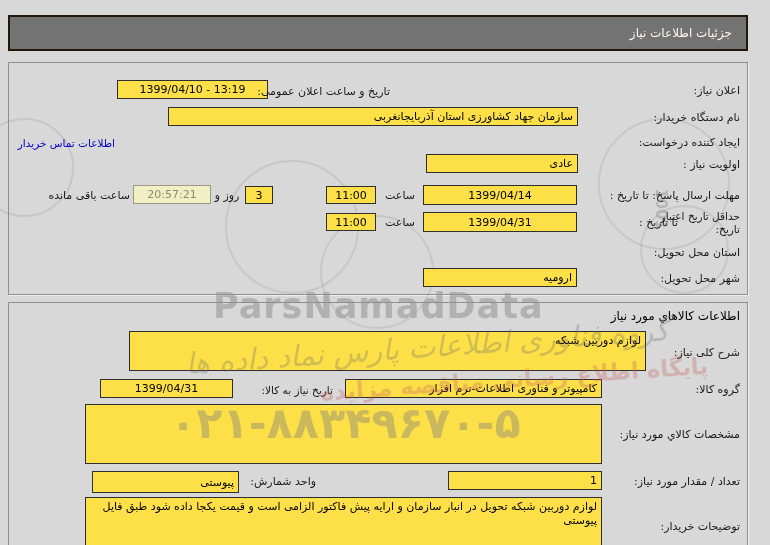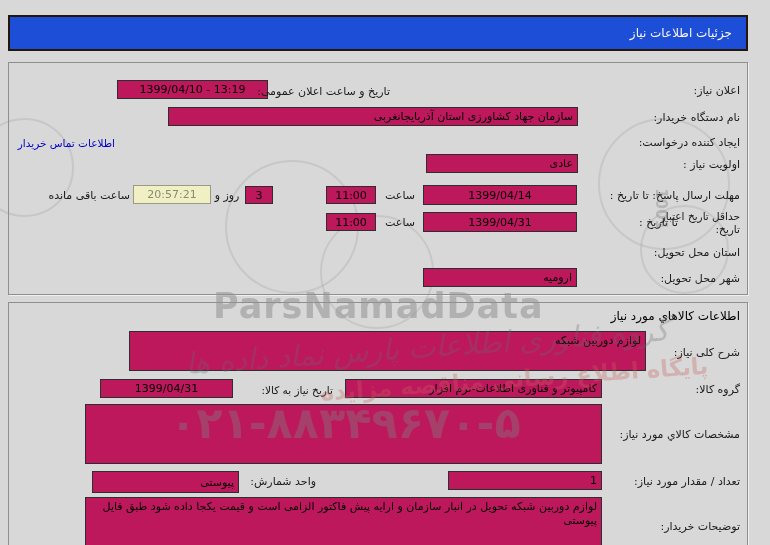--- a/index.html
+++ b/index.html
@@ -3,34 +3,34 @@
 <meta charset="utf-8">
 <style>
   html,body{margin:0;padding:0;background:#d8d8d8;}
   .page{
     position:relative;width:770px;height:545px;overflow:hidden;
     background:#d8d8d8;direction:rtl;
     font-family:"DejaVu Sans",sans-serif;color:#111;
   }
   .titlebar{
     position:absolute;left:8px;top:15px;width:740px;height:36px;
-    background:#1d4ed8;border:2px solid #241708;box-sizing:border-box;
+    background:#737373;border:2px solid #241708;box-sizing:border-box;
     display:flex;align-items:center;justify-content:flex-start;
     padding:0 14px;color:#fdf6ec;font-size:12px;
   }
   .panel{
     position:absolute;border:1px solid #8f8f8f;
     box-shadow:1px 1px 0 #efefef;background:transparent;
   }
   .lbl{
     position:absolute;font-size:11px;color:#1a1a1a;white-space:nowrap;z-index:3;
   }
   .lbl.small{font-size:10.5px;}
   .box{
-    position:absolute;background:#be185d;border:1px solid #2e2e2e;
+    position:absolute;background:#fde047;border:1px solid #2e2e2e;
     box-sizing:border-box;font-size:11px;color:#000;
     display:flex;align-items:center;padding:0 4px;
     overflow:hidden;white-space:nowrap;z-index:2;
   }
   .box.center{justify-content:center;}
   .box.top-right{align-items:flex-start;padding-top:2px;}
   .num{direction:ltr;unicode-bidi:isolate;}
   .countdown{
     background:#f0f0c4;border:1px solid #9a9a86;color:#8b8b75;
   }

